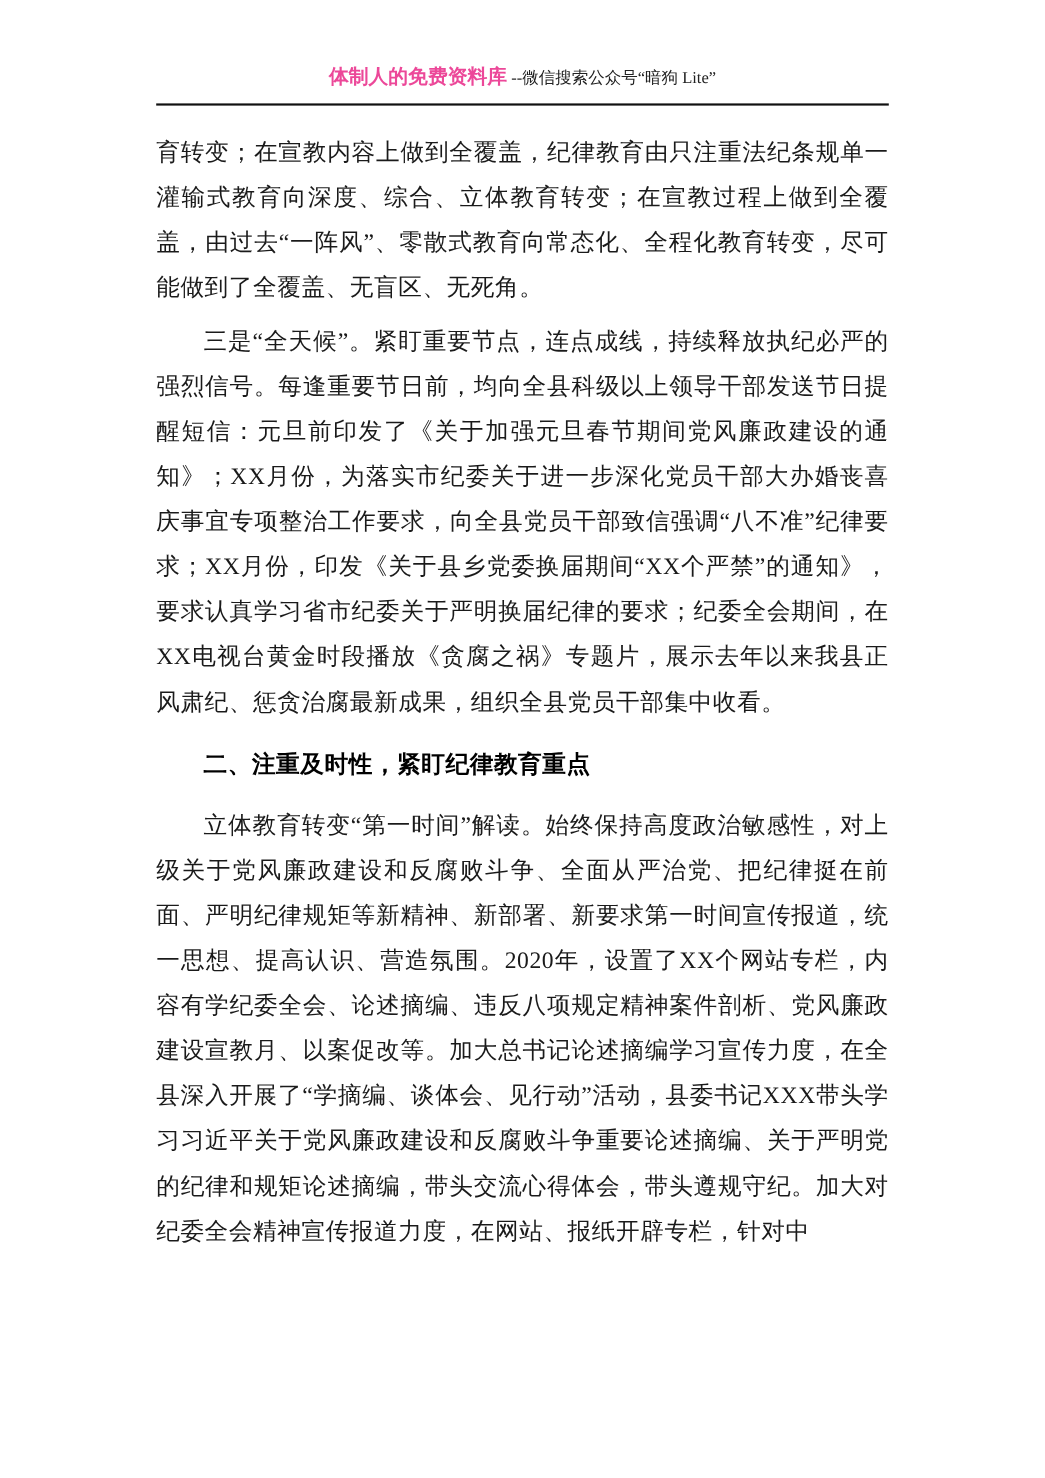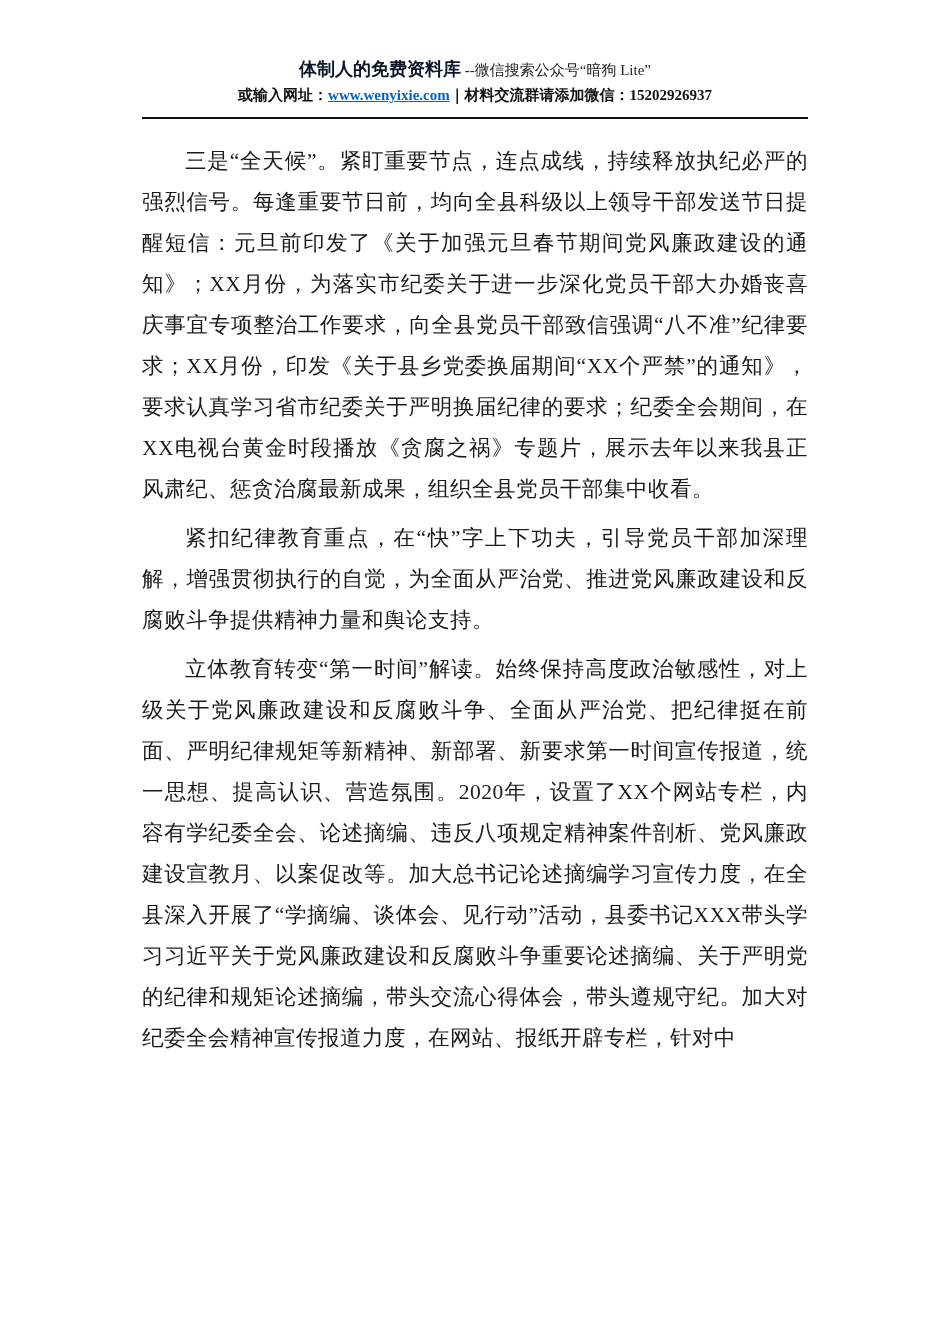--- a/index.html
+++ b/index.html
@@ -24,21 +24,21 @@
     border-bottom: 2px solid #111111;
     padding-bottom: 10px;
     margin-bottom: 22px;
   }
   .doc-header .line1 {
     font-size: 17px;
     line-height: 26px;
     white-space: nowrap;
   }
   .doc-header .brand {
-    color: #0f172a;
+    color: #ec4899;
     font-weight: bold;
     font-size: 18px;
   }
   .doc-header .slogan {
     color: #222222;
     font-size: 15px;
   }
   .doc-header .line2 {
     font-size: 15px;
     line-height: 24px;
@@ -80,36 +80,34 @@
 </style>
 </head>
 <body>
 
 <div class="page">
 
   <div class="doc-header">
     <div class="line1">
       <span class="brand">体制人的免费资料库</span><span class="slogan"> --微信搜索公众号“暗狗 Lite”</span>
     </div>
-    <div class="line2">
-      <span>或输入网址：</span><a class="site-link">www.wenyixie.com</a><span>｜材料交流群请添加微信：15202926937</span>
-    </div>
   </div>
 
   <div class="doc-body">
 
+    <p class="para no-indent">
+      <span>育转变；在宣教内容上做到全覆盖，纪律教育由只注重法纪条规单一灌输式教育向深度、综合、立体教育转变；在宣教过程上做到全覆盖，由过去“一阵风”、零散式教育向常态化、全程化教育转变，尽可能做到了全覆盖、无盲区、无死角。</span>
+    </p>
 
     <p class="para">
       <span class="lead-bold">三是“全天候”。</span><span>紧盯重要节点，连点成线，持续释放执纪必严的强烈信号。每逢重要节日前，均向全县科级以上领导干部发送节日提醒短信：元旦前印发了《关于加强元旦春节期间党风廉政建设的通知》；XX月份，为落实市纪委关于进一步深化党员干部大办婚丧喜庆事宜专项整治工作要求，向全县党员干部致信强调“八不准”纪律要求；XX月份，印发《关于县乡党委换届期间“XX个严禁”的通知》，要求认真学习省市纪委关于严明换届纪律的要求；纪委全会期间，在XX电视台黄金时段播放《贪腐之祸》专题片，展示去年以来我县正风肃纪、惩贪治腐最新成果，组织全县党员干部集中收看。</span>
     </p>
 
+    <h2 class="section-heading">二、注重及时性，紧盯纪律教育重点</h2>
 
-    <p class="para">
-      <span>紧扣纪律教育重点，在“快”字上下功夫，引导党员干部加深理解，增强贯彻执行的自觉，为全面从严治党、推进党风廉政建设和反腐败斗争提供精神力量和舆论支持。</span>
-    </p>
 
     <p class="para">
       <span class="lead-bold">立体教育转变“第一时间”解读。</span><span>始终保持高度政治敏感性，对上级关于党风廉政建设和反腐败斗争、全面从严治党、把纪律挺在前面、严明纪律规矩等新精神、新部署、新要求第一时间宣传报道，统一思想、提高认识、营造氛围。2020年，设置了XX个网站专栏，内容有学纪委全会、论述摘编、违反八项规定精神案件剖析、党风廉政建设宣教月、以案促改等。加大总书记论述摘编学习宣传力度，在全县深入开展了“学摘编、谈体会、见行动”活动，县委书记XXX带头学习习近平关于党风廉政建设和反腐败斗争重要论述摘编、关于严明党的纪律和规矩论述摘编，带头交流心得体会，带头遵规守纪。加大对纪委全会精神宣传报道力度，在网站、报纸开辟专栏，针对中</span>
     </p>
 
   </div>
 
 </div>
 
 </body></html>

